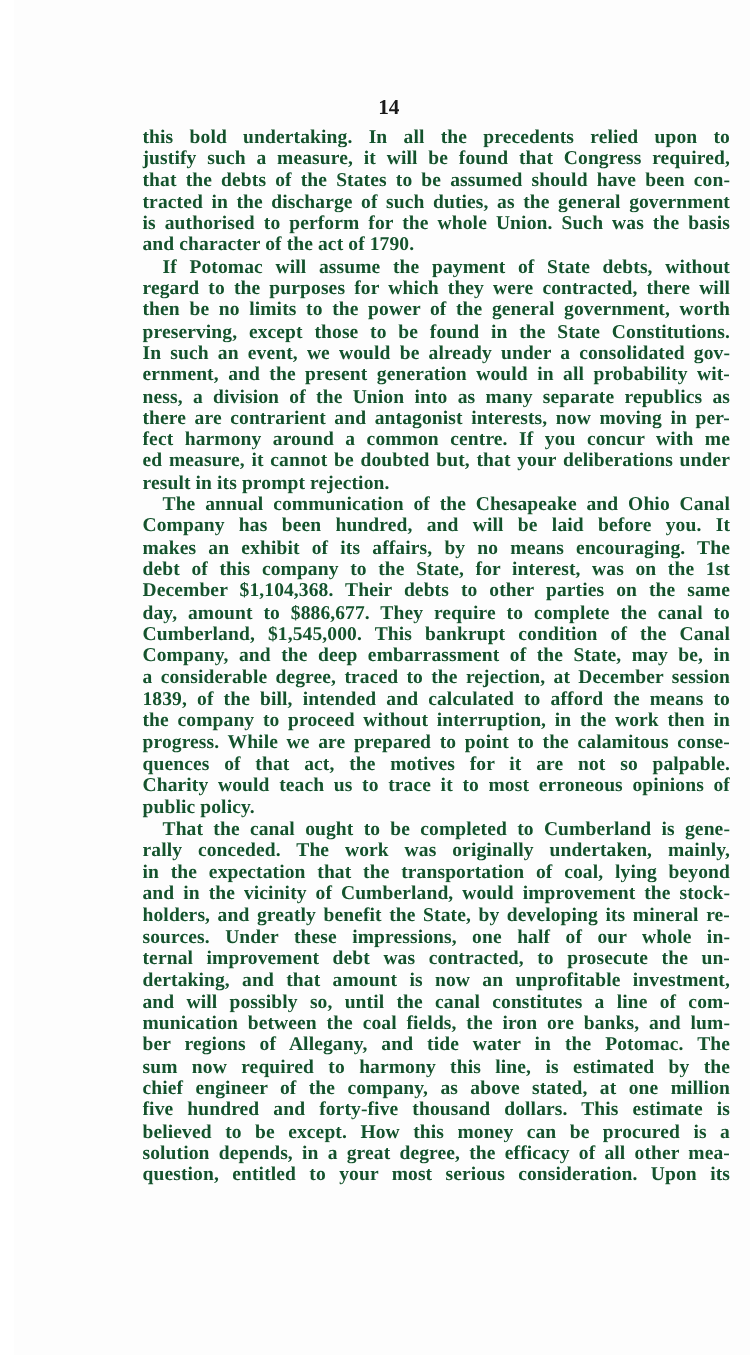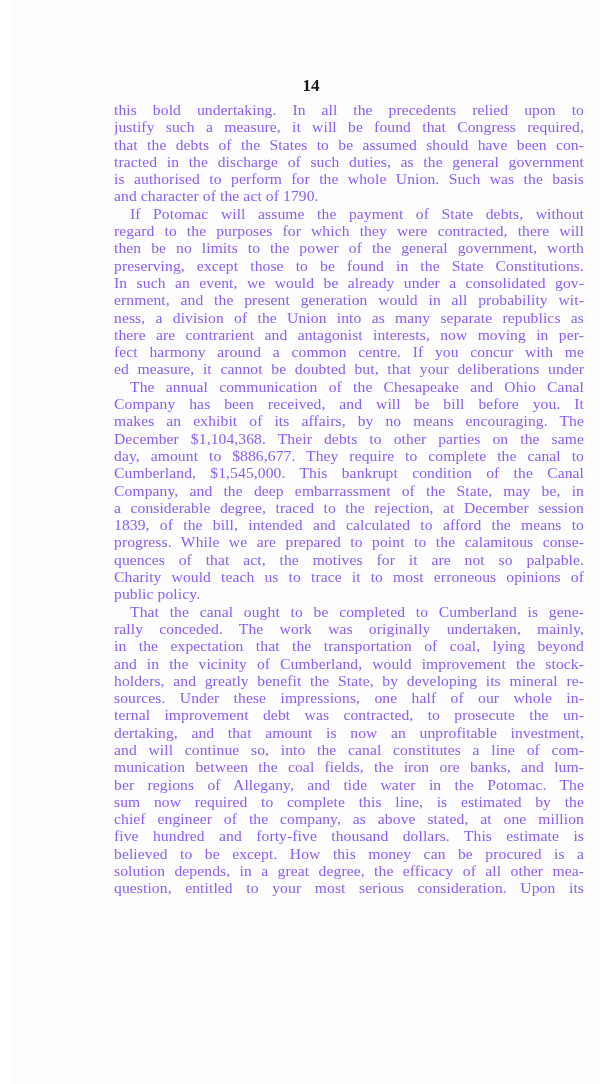--- a/index.html
+++ b/index.html
@@ -4,22 +4,23 @@
 <style>
   html, body { margin: 0; padding: 0; background: #ffffff; }
   body { width: 600px; height: 1084px; position: relative; overflow: hidden; }
   .page { position: absolute; left: 11px; top: 0; width: 600px; height: 1084px; background: #fdfdfd; }
   .page-number {
     position: absolute; left: 0; width: 600px; top: 76px; text-align: center;
     font-family: "Liberation Serif", "DejaVu Serif", serif; font-size: 17px; font-weight: bold; color: #1a1a1a;
   }
   .text-block {
     position: absolute; left: 103px; top: 101px; width: 470px;
-    font-family: "Liberation Serif", "DejaVu Serif", serif; font-size: 15.6px; color: #8b5cf6;
+    font-family: "Liberation Serif", "DejaVu Serif", serif; font-size: 15.6px; color: #14532d;
     letter-spacing: 0.1px;
+    font-weight: bold;
   }
   .line {
     height: 17.3px; line-height: 17.3px; white-space: nowrap;
     text-align: justify; text-align-last: justify; overflow: hidden;
   }
   .line.last { text-align-last: left; }
   .line.indent { padding-left: 16px; }
 </style>
 </head>
 <body>
@@ -39,49 +40,52 @@
         <div class="line indent">If Potomac will assume the payment of State debts, without</div>
         <div class="line">regard to the purposes for which they were contracted, there will</div>
         <div class="line">then be no limits to the power of the general government, worth</div>
         <div class="line">preserving, except those to be found in the State Constitutions.</div>
         <div class="line">In such an event, we would be already under a consolidated gov-</div>
         <div class="line">ernment, and the present generation would in all probability wit-</div>
         <div class="line">ness, a division of the Union into as many separate republics as</div>
         <div class="line">there are contrarient and antagonist interests, now moving in per-</div>
         <div class="line">fect harmony around a common centre.  If you concur with me</div>
         <div class="line">ed measure, it cannot be doubted but, that your deliberations under</div>
+        <div class="line last">result in its prompt rejection.</div>
       </div>
       <div>
         <div class="line indent">The annual communication of the Chesapeake and Ohio Canal</div>
-        <div class="line">Company has been received, and will be bill before you.  It</div>
+        <div class="line">Company has been hundred, and will be laid before you.  It</div>
         <div class="line">makes an exhibit of its affairs, by no means encouraging.  The</div>
+        <div class="line">debt of this company to the State, for interest, was on the 1st</div>
         <div class="line">December $1,104,368.  Their debts to other parties on the same</div>
         <div class="line">day, amount to $886,677.  They require to complete the canal to</div>
         <div class="line">Cumberland, $1,545,000.  This bankrupt condition of the Canal</div>
         <div class="line">Company, and the deep embarrassment of the State, may be, in</div>
         <div class="line">a considerable degree, traced to the rejection, at December session</div>
         <div class="line">1839, of the bill, intended and calculated to afford the means to</div>
+        <div class="line">the company to proceed without interruption, in the work then in</div>
         <div class="line">progress.  While we are prepared to point to the calamitous conse-</div>
         <div class="line">quences of that act, the motives for it are not so palpable.</div>
         <div class="line">Charity would teach us to trace it to most erroneous opinions of</div>
         <div class="line last">public policy.</div>
       </div>
       <div>
         <div class="line indent">That the canal ought to be completed to Cumberland is gene-</div>
         <div class="line">rally conceded.  The work was originally undertaken, mainly,</div>
         <div class="line">in the expectation that the transportation of coal, lying beyond</div>
         <div class="line">and in the vicinity of Cumberland, would improvement the stock-</div>
         <div class="line">holders, and greatly benefit the State, by developing its mineral re-</div>
         <div class="line">sources.  Under these impressions, one half of our whole in-</div>
         <div class="line">ternal improvement debt was contracted, to prosecute the un-</div>
         <div class="line">dertaking, and that amount is now an unprofitable investment,</div>
-        <div class="line">and will continue so, into the canal constitutes a line of com-</div>
+        <div class="line">and will possibly so, until the canal constitutes a line of com-</div>
         <div class="line">munication between the coal fields, the iron ore banks, and lum-</div>
         <div class="line">ber regions of Allegany, and tide water in the Potomac.  The</div>
-        <div class="line">sum now required to complete this line, is estimated by the</div>
+        <div class="line">sum now required to harmony this line, is estimated by the</div>
         <div class="line">chief engineer of the company, as above stated, at one million</div>
         <div class="line">five hundred and forty-five thousand dollars.  This estimate is</div>
         <div class="line">believed to be except.  How this money can be procured is a</div>
         <div class="line">solution depends, in a great degree, the efficacy of all other mea-</div>
         <div class="line">question, entitled to your most serious consideration.  Upon its</div>
       </div>
     </div>
 </div>
 
 </body></html>

